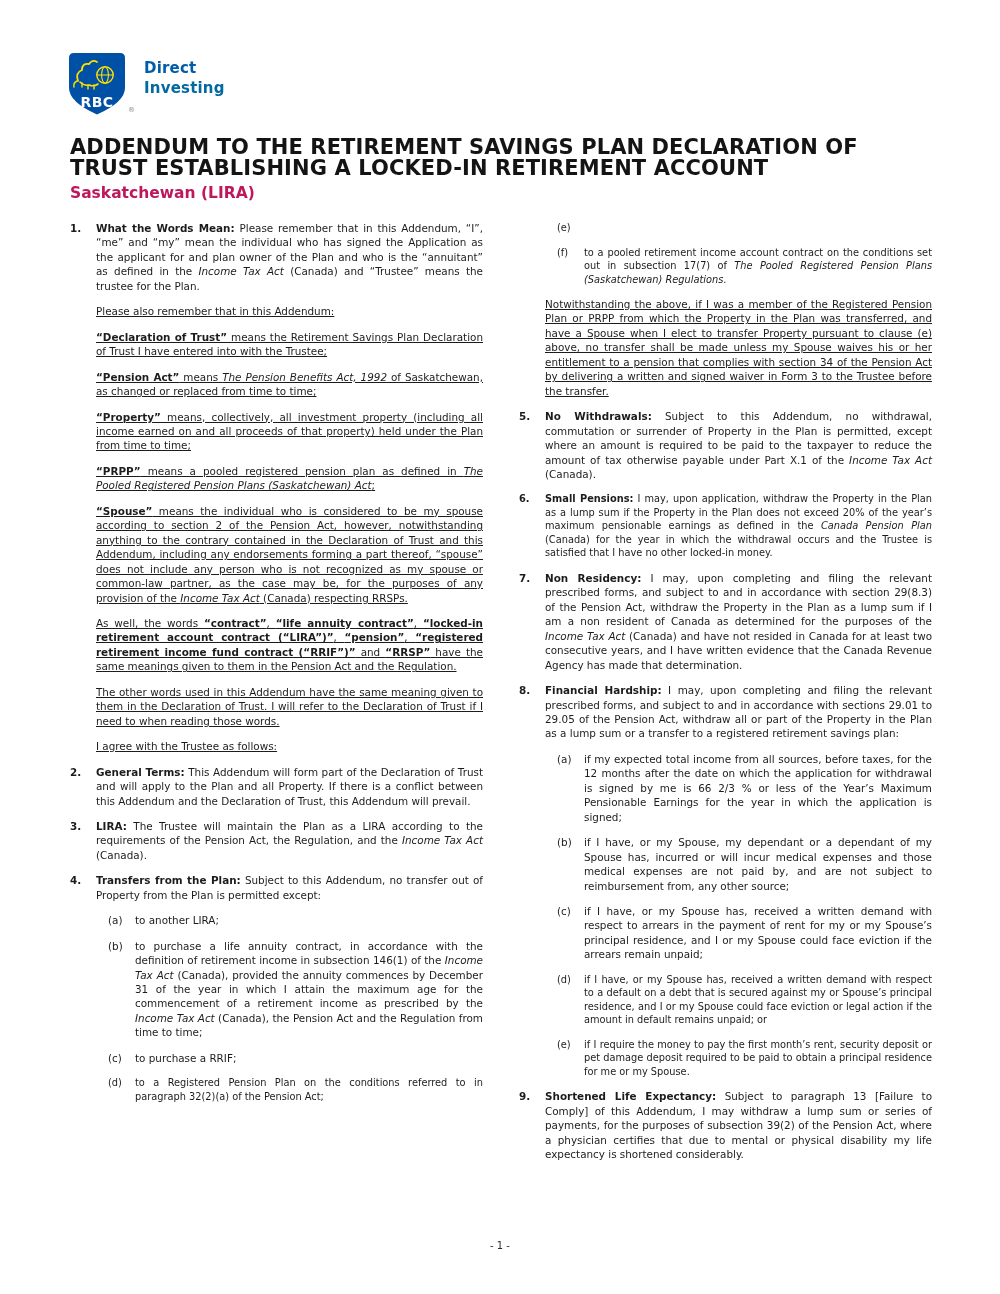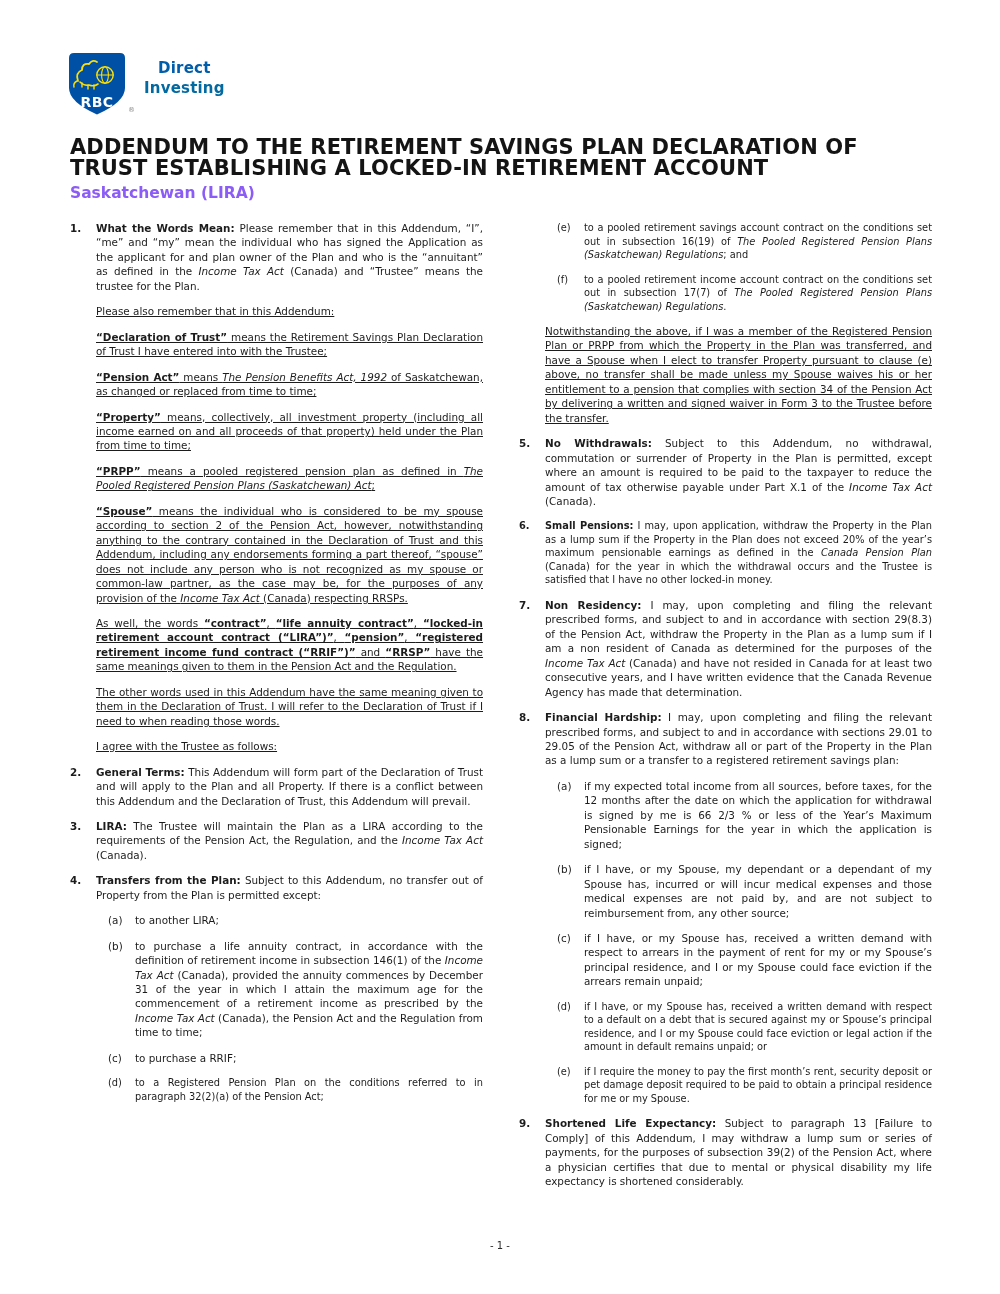--- a/index.html
+++ b/index.html
@@ -7,31 +7,31 @@
     position:relative;
     width:1000px; height:1294px;
     background:#ffffff;
     overflow:hidden;
     font-family:"DejaVu Sans","Liberation Sans",sans-serif;
     color:#1c1c1c;
   }
   
   .logo { position:absolute; left:68px; top:52px; display:flex; align-items:flex-start; }
   .shield-wrap { position:relative; width:60px; height:64px; }
-  .brand { margin-left:16px; margin-top:6px; font-weight:700; font-size:15px; line-height:20px; letter-spacing:0.2px;text-align:center; }
+  .brand { margin-left:16px; margin-top:6px; font-weight:700; font-size:15px; line-height:20px; letter-spacing:0.2px; }
   .reg-mark { position:absolute; right:-7px; bottom:2px; font-size:7px; color:#8a8a8a; }
   
   .doc-title {
     position:absolute; left:70px; top:137px; width:872px;
     font-size:21px; font-weight:700; line-height:21px; color:#141414;
     margin:0; letter-spacing:0.1px;
   }
   .doc-subtitle {
     position:absolute; left:70px; top:184px; width:872px;
-    font-size:15.5px; font-weight:700; color:#8b5cf6; margin:0;
+    font-size:15.5px; font-weight:700; color:#be185d; margin:0;
   }
   
   .cols {
     position:absolute; left:70px; top:221px; width:862px;
     display:flex; gap:36px;
     font-size:10.4px; line-height:14.45px;
   }
   .col { flex:1 1 0; min-width:0; }
   .block { display:flex; align-items:flex-start; margin-bottom:11px; }
   .block .marker { flex:0 0 26px; }
@@ -138,21 +138,20 @@
           <div class="btext"><span>to purchase a RRIF;</span></div>
         </div>
         <div class="block sub small">
           <span class="marker">(d)</span>
           <div class="btext"><span>to a Registered Pension Plan on the conditions referred to in paragraph 32(2)(a) of the Pension Act;</span></div>
         </div>
       </div>
     <div class="col" id="col-right">
         <div class="block sub small">
           <span class="marker">(e)</span>
-          <div class="btext"><span>to a pooled retirement savings account contract on the conditions set out in subsection 16(19) of </span><em>The Pooled Registered Pension Plans (Saskatchewan) Regulations</em><span>; and</span></div>
         </div>
         <div class="block sub small">
           <span class="marker">(f)</span>
           <div class="btext"><span>to a pooled retirement income account contract on the conditions set out in subsection 17(7) of </span><em>The Pooled Registered Pension Plans (Saskatchewan) Regulations</em><span>.</span></div>
         </div>
         <div class="block para">
           <div class="btext"><span>Notwithstanding the above, if I was a member of the Registered Pension Plan or PRPP from which the Property in the Plan was transferred, and have a Spouse when I elect to transfer Property pursuant to clause (e) above, no transfer shall be made unless my Spouse waives his or her entitlement to a pension that complies with section 34 of the Pension Act by delivering a written and signed waiver in Form 3 to the Trustee before the transfer.</span></div>
         </div>
         <div class="block item">
           <span class="marker">5.</span>

